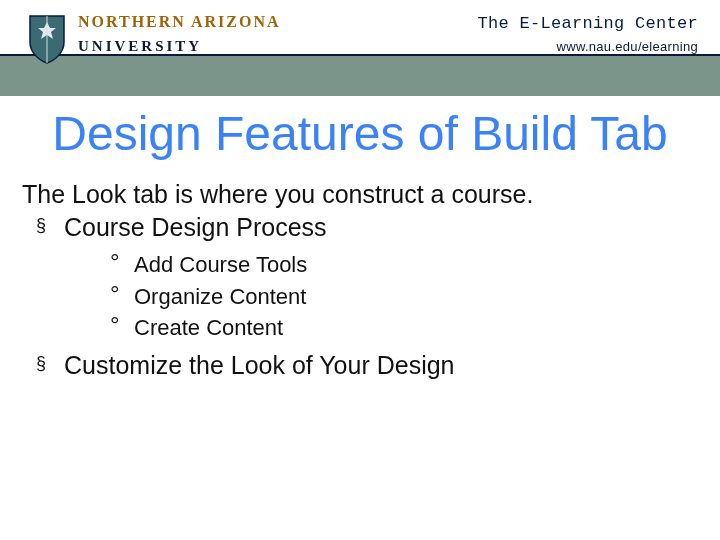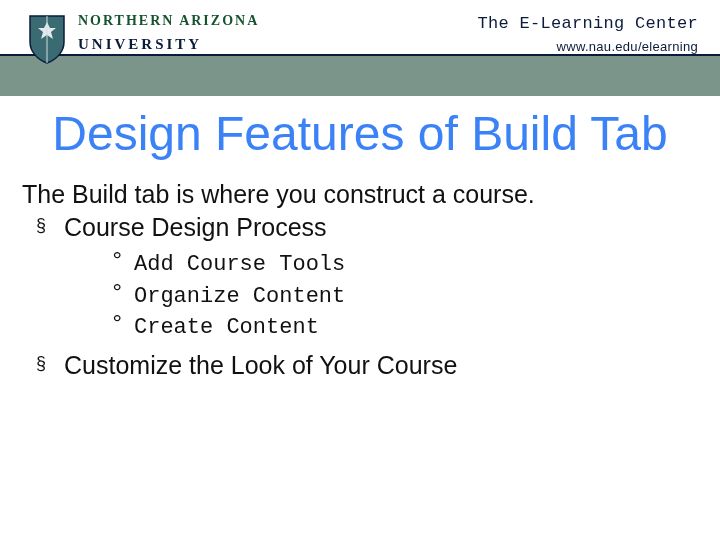--- a/index.html
+++ b/index.html
@@ -11,35 +11,35 @@
   .header-top { position: relative; height: 56px; border-bottom: 2px solid #0b1b3a; }
   .header-bar { position: absolute; left: 0; right: 0; top: 56px; height: 40px; background: #7b958b; }
   .header-right { position: absolute; right: 22px; top: 14px; text-align: right; }
   .elc-title { font-family: Liberation Mono, monospace; font-size: 17px; color: #0b1b3a; letter-spacing: 0.3px; }
   .elc-url { font-size: 13px; color: #0b1b3a; margin-top: 6px; letter-spacing: 0.3px; }
 
   
   .logo-wrap { position: absolute; left: 26px; top: 14px; display: flex; align-items: flex-start; gap: 10px; }
   .logo-shield { width: 42px; height: 50px; }
   .logo-text { display: flex; flex-direction: column; justify-content: center; line-height: 1.0; }
-  .logo-line1 { font-family: 'Trajan Pro', Georgia, serif; font-size: 14px; letter-spacing: 2px; color: #14532d; font-weight: 600; }
+  .logo-line1 { font-family: 'Trajan Pro', Georgia, serif; font-size: 16px; letter-spacing: 2px; color: #a16207; font-weight: 600; }
   .logo-line2 { font-family: 'Trajan Pro', Georgia, serif; font-size: 15px; letter-spacing: 3px; color: #0b1b3a; font-weight: 600; margin-top: 9px;}
 
   
   .title { text-align: center; font-weight: 400; font-size: 48px; color: #3b82f6; margin-top: 12px; line-height: 1.1; font-family: Verdana, Geneva, sans-serif; }
   .title-mask { position:relative; z-index:2; }
 
   
   .body { padding: 18px 26px 0 22px; font-size: 25px; color: #111; line-height: 1.25; }
   .intro { margin-bottom: 2px; padding-left: 0; }
   ul.level1 { list-style: none; padding-left: 14px; margin-top: 2px;}
   ul.level1 > li { position: relative; padding-left: 28px; margin-bottom: 4px; }
   ul.level1 > li::before { content: "§"; position: absolute; left: 0; top: 2px; font-size: 18px; color:#111;}
   ul.level2 { list-style: none; padding-left: 46px; font-size: 22px; margin-top: 8px; margin-bottom:8px;}
-  ul.level2 > li { position: relative; padding-left: 24px; margin-bottom: 4px; font-family: Liberation Mono, monospace; }
+  ul.level2 > li { position: relative; padding-left: 24px; margin-bottom: 4px; }
   ul.level2 > li::before { content: "°"; position: absolute; left: 0; top: -4px; font-size: 24px; color:#111; }
 </style>
 </head>
 <body>
 
 <div class="slide">
 
   <div class="header">
     <div class="header-top"></div>
     <div class="header-bar"></div>
@@ -58,29 +58,29 @@
 
     <div class="header-right">
       <div class="elc-title">The E-Learning Center</div>
       <div class="elc-url">www.nau.edu/elearning</div>
     </div>
   </div>
 
   <h1 class="title title-mask">Design Features of Build Tab</h1>
 
   <div class="body">
-    <p class="intro">The Build tab is where you construct a course.</p>
+    <p class="intro">The Look tab is where you construct a course.</p>
     <ul class="level1">
       <li>
         <span>Course Design Process</span>
         <ul class="level2">
           <li><span>Add Course Tools</span></li>
           <li><span>Organize Content</span></li>
           <li><span>Create Content</span></li>
         </ul>
       </li>
       <li>
-        <span>Customize the Look of Your Course</span>
+        <span>Customize the Look of Your Design</span>
       </li>
     </ul>
   </div>
 
 </div>
 
 </body></html>

